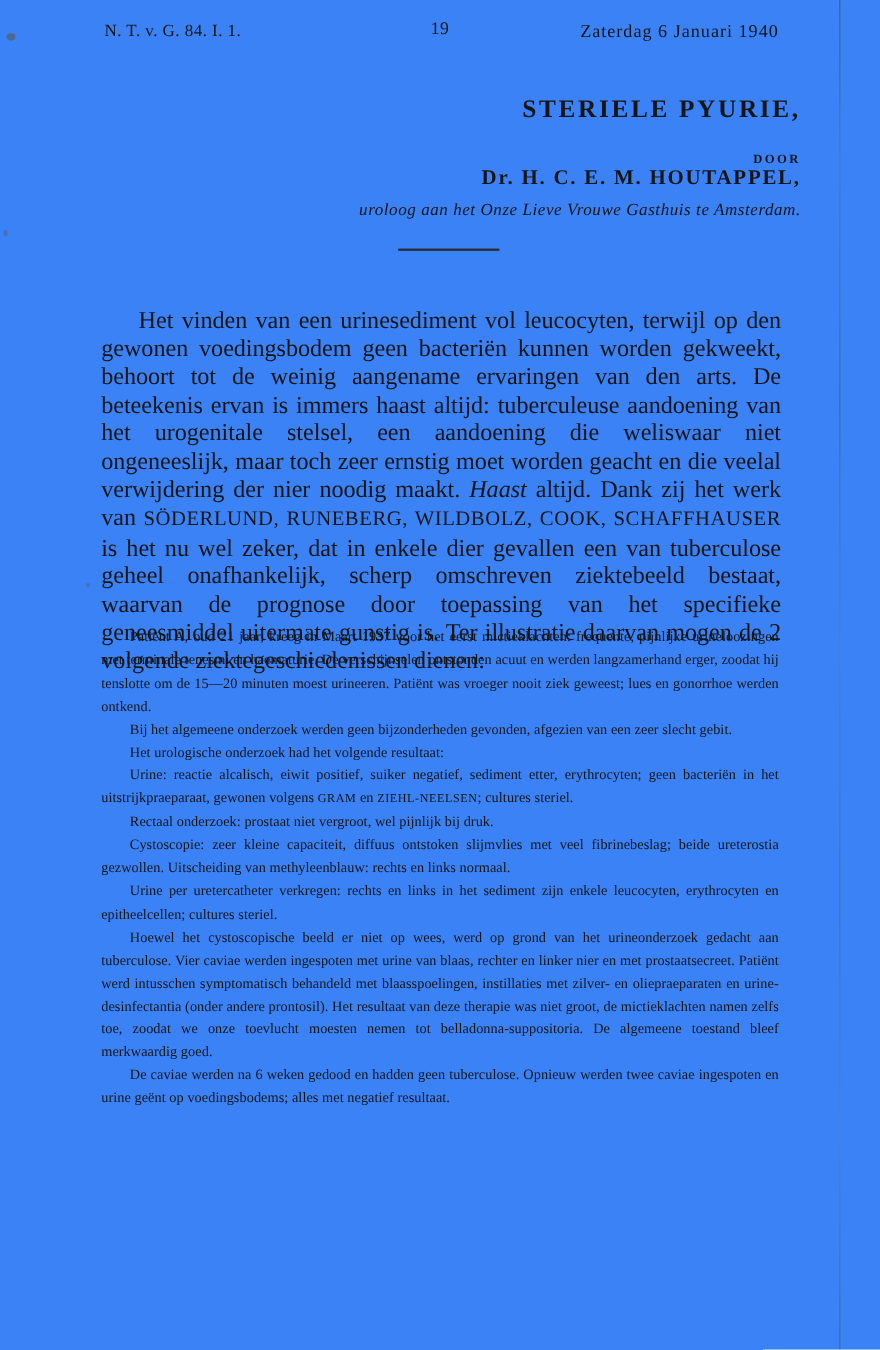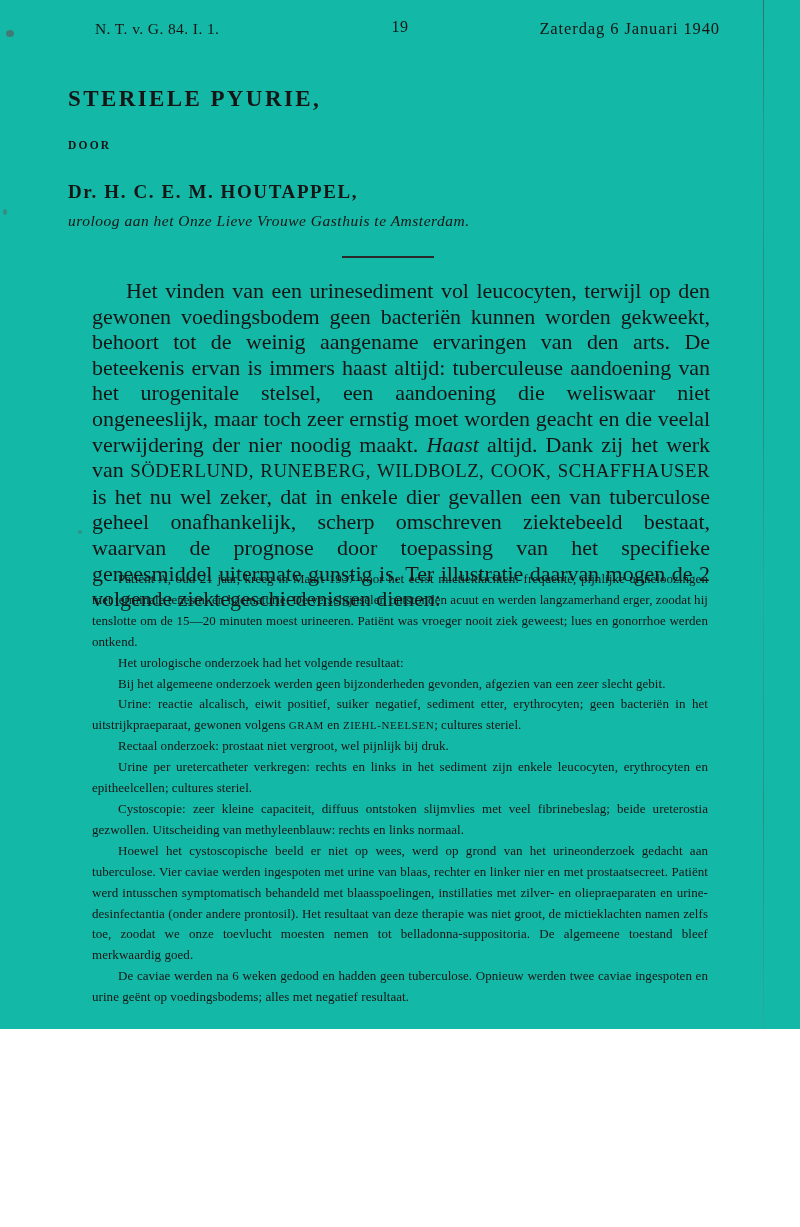--- a/index.html
+++ b/index.html
@@ -3,23 +3,23 @@
 <meta charset="utf-8">
 <style>
   html, body {
     margin: 0;
     padding: 0;
     background: #ffffff;
   }
   .page {
     position: relative;
     width: 800px;
-    height: 1029px;
-    margin: 0;
-    background: #14b8a6;
+    height: 1227px;
+    margin: 0;
+    background: #3b82f6;
     overflow: hidden;
     font-family: "Liberation Serif", "DejaVu Serif", serif;
     color: #151515;
   }
 
   
   .scan-edge-right {
     position: absolute;
     top: 0;
     left: 763px;
@@ -60,51 +60,50 @@
   .rh-center {
     position: absolute;
     left: 50%;
     transform: translateX(-50%);
     top: 0px;
     font-size: 16px;
     letter-spacing: 0.5px;
   }
   .rh-right {
     position: absolute;
-    right: 0px;
+    right: 12px;
     top: 1px;
     font-size: 16.5px;
     letter-spacing: 0.9px;
     white-space: nowrap;
     text-align: right;
   }
 
   
   .titleblock {
     position: absolute;
     top: 86px;
-    left: 68px;
+    left: 88px;
     width: 640px;
-    text-align: left;
+    text-align: right;
   }
   .article-title {
     font-size: 23px;
     font-weight: bold;
     letter-spacing: 2.4px;
     margin: 0;
     line-height: 1.1;
   }
   .byline-label {
     margin-top: 28px;
     font-size: 11.5px;
     font-weight: bold;
     letter-spacing: 2.2px;
   }
   .author-name {
-    margin-top: 30px;
     font-size: 19px;
     font-weight: bold;
     letter-spacing: 1.6px;
   }
   .author-affil {
     margin-top: 9px;
     font-size: 15.5px;
     font-style: italic;
     letter-spacing: 0.5px;
   }
@@ -180,23 +179,23 @@
     <div class="author-affil">uroloog aan het Onze Lieve Vrouwe Gasthuis te Amsterdam.</div>
     <div class="rule"></div>
   </div>
 
   <div class="lead">
     <span>Het vinden van een urinesediment vol leucocyten, terwijl op den gewonen voedingsbodem geen bacteriën kunnen worden gekweekt, behoort tot de weinig aangename ervaringen van den arts. De beteekenis ervan is immers haast altijd: tuberculeuse aandoening van het urogenitale stelsel, een aandoening die weliswaar niet ongeneeslijk, maar toch zeer ernstig moet worden geacht en die veelal verwijdering der nier noodig maakt. </span><em>Haast</em><span> altijd. Dank zij het werk van </span><span class="sc">SÖDERLUND, RUNEBERG, WILDBOLZ, COOK, SCHAFFHAUSER</span><span> is het nu wel zeker, dat in enkele dier gevallen een van tuberculose geheel onafhankelijk, scherp omschreven ziektebeeld bestaat, waarvan de prognose door toepassing van het specifieke geneesmiddel uitermate gunstig is. Ter illustratie daarvan mogen de 2 volgende ziektegeschiedenissen dienen:</span>
   </div>
 
   <div class="casebody">
     <p>Patiënt A, oud 21 jaar, kreeg in Maart 1937 voor het eerst mictieklachten: frequente, pijnlijke urineloozingen met terminale tenesmi en haematurie. De verschijnselen ontstonden acuut en werden langzamerhand erger, zoodat hij tenslotte om de 15—20 minuten moest urineeren. Patiënt was vroeger nooit ziek geweest; lues en gonorrhoe werden ontkend.</p>
+    <p>Bij het algemeene onderzoek werden geen bijzonderheden gevonden, afgezien van een zeer slecht gebit.</p>
     <p>Het urologische onderzoek had het volgende resultaat:</p>
-    <p>Bij het algemeene onderzoek werden geen bijzonderheden gevonden, afgezien van een zeer slecht gebit.</p>
     <p><span>Urine: reactie alcalisch, eiwit positief, suiker negatief, sediment etter, erythrocyten; geen bacteriën in het uitstrijkpraeparaat, gewonen volgens </span><span class="sc">GRAM</span><span> en </span><span class="sc">ZIEHL-NEELSEN</span><span>; cultures steriel.</span></p>
     <p>Rectaal onderzoek: prostaat niet vergroot, wel pijnlijk bij druk.</p>
+    <p>Cystoscopie: zeer kleine capaciteit, diffuus ontstoken slijmvlies met veel fibrinebeslag; beide ureterostia gezwollen. Uitscheiding van methyleenblauw: rechts en links normaal.</p>
     <p>Urine per uretercatheter verkregen: rechts en links in het sediment zijn enkele leucocyten, erythrocyten en epitheelcellen; cultures steriel.</p>
-    <p>Cystoscopie: zeer kleine capaciteit, diffuus ontstoken slijmvlies met veel fibrinebeslag; beide ureterostia gezwollen. Uitscheiding van methyleenblauw: rechts en links normaal.</p>
     <p>Hoewel het cystoscopische beeld er niet op wees, werd op grond van het urineonderzoek gedacht aan tuberculose. Vier caviae werden ingespoten met urine van blaas, rechter en linker nier en met prostaatsecreet. Patiënt werd intusschen symptomatisch behandeld met blaasspoelingen, instillaties met zilver- en oliepraeparaten en urine-desinfectantia (onder andere prontosil). Het resultaat van deze therapie was niet groot, de mictieklachten namen zelfs toe, zoodat we onze toevlucht moesten nemen tot belladonna-suppositoria. De algemeene toestand bleef merkwaardig goed.</p>
     <p>De caviae werden na 6 weken gedood en hadden geen tuberculose. Opnieuw werden twee caviae ingespoten en urine geënt op voedingsbodems; alles met negatief resultaat.</p>
   </div>
 
 </div>
 
 </body></html>

